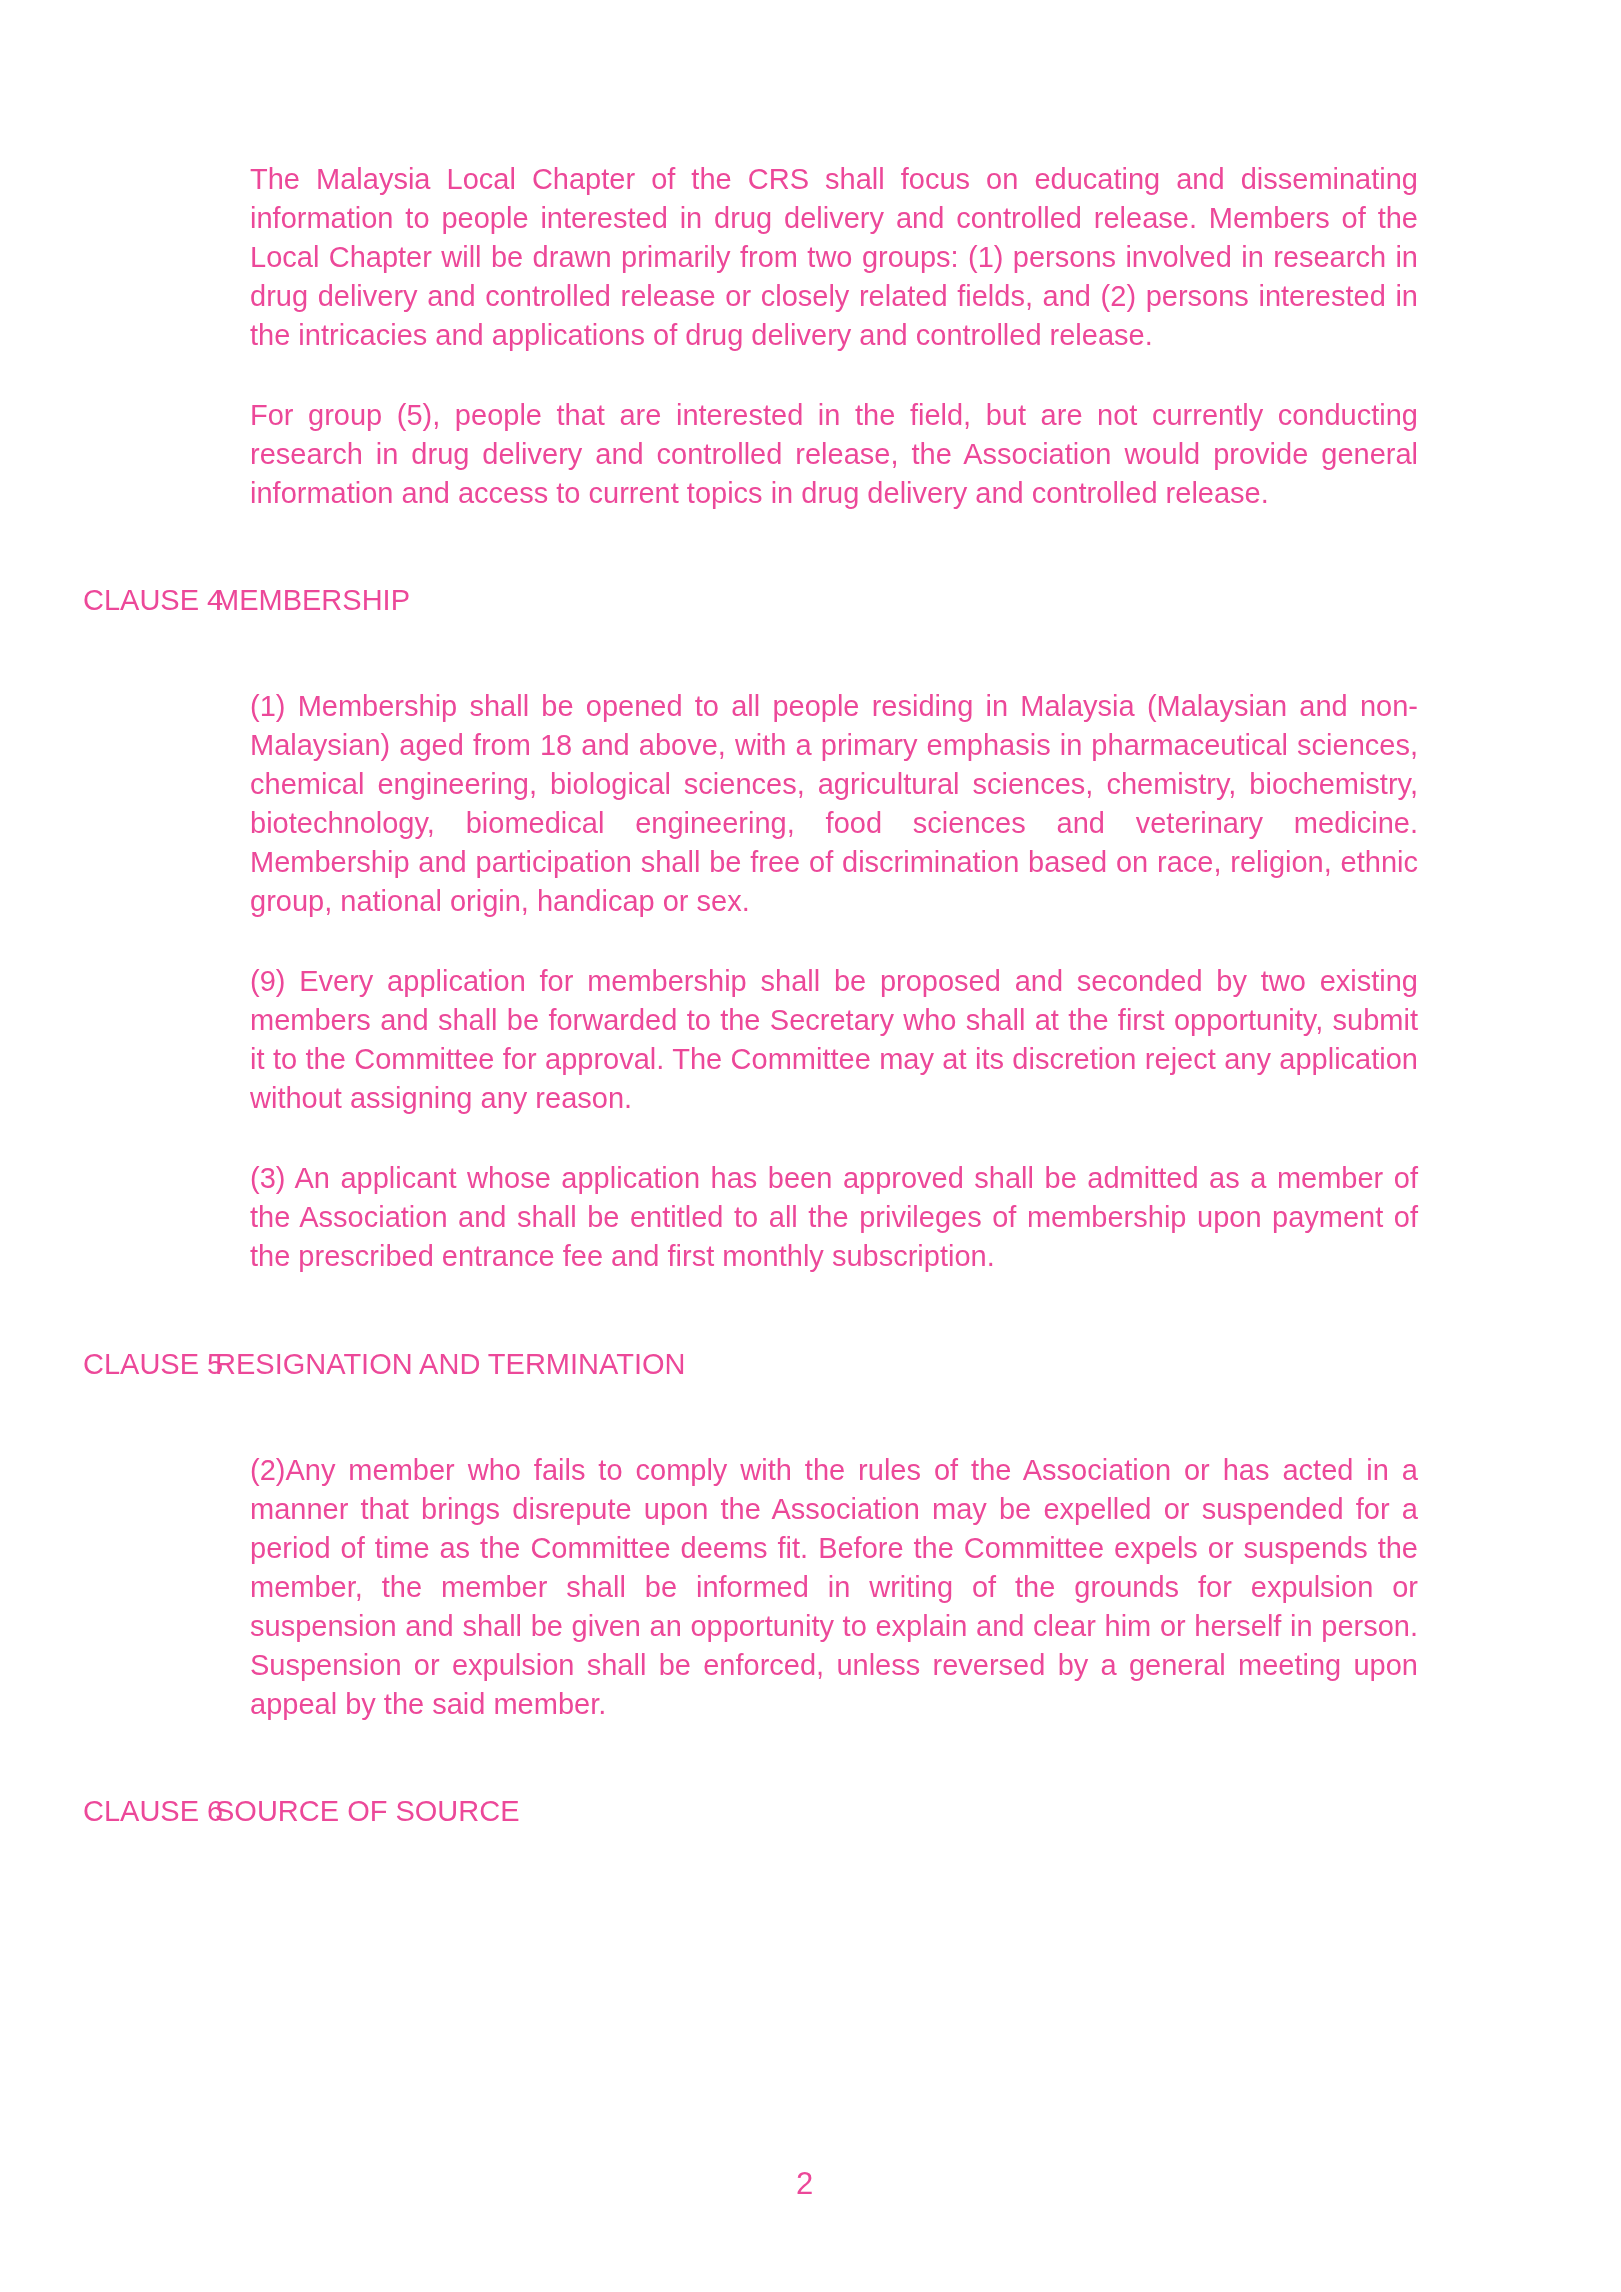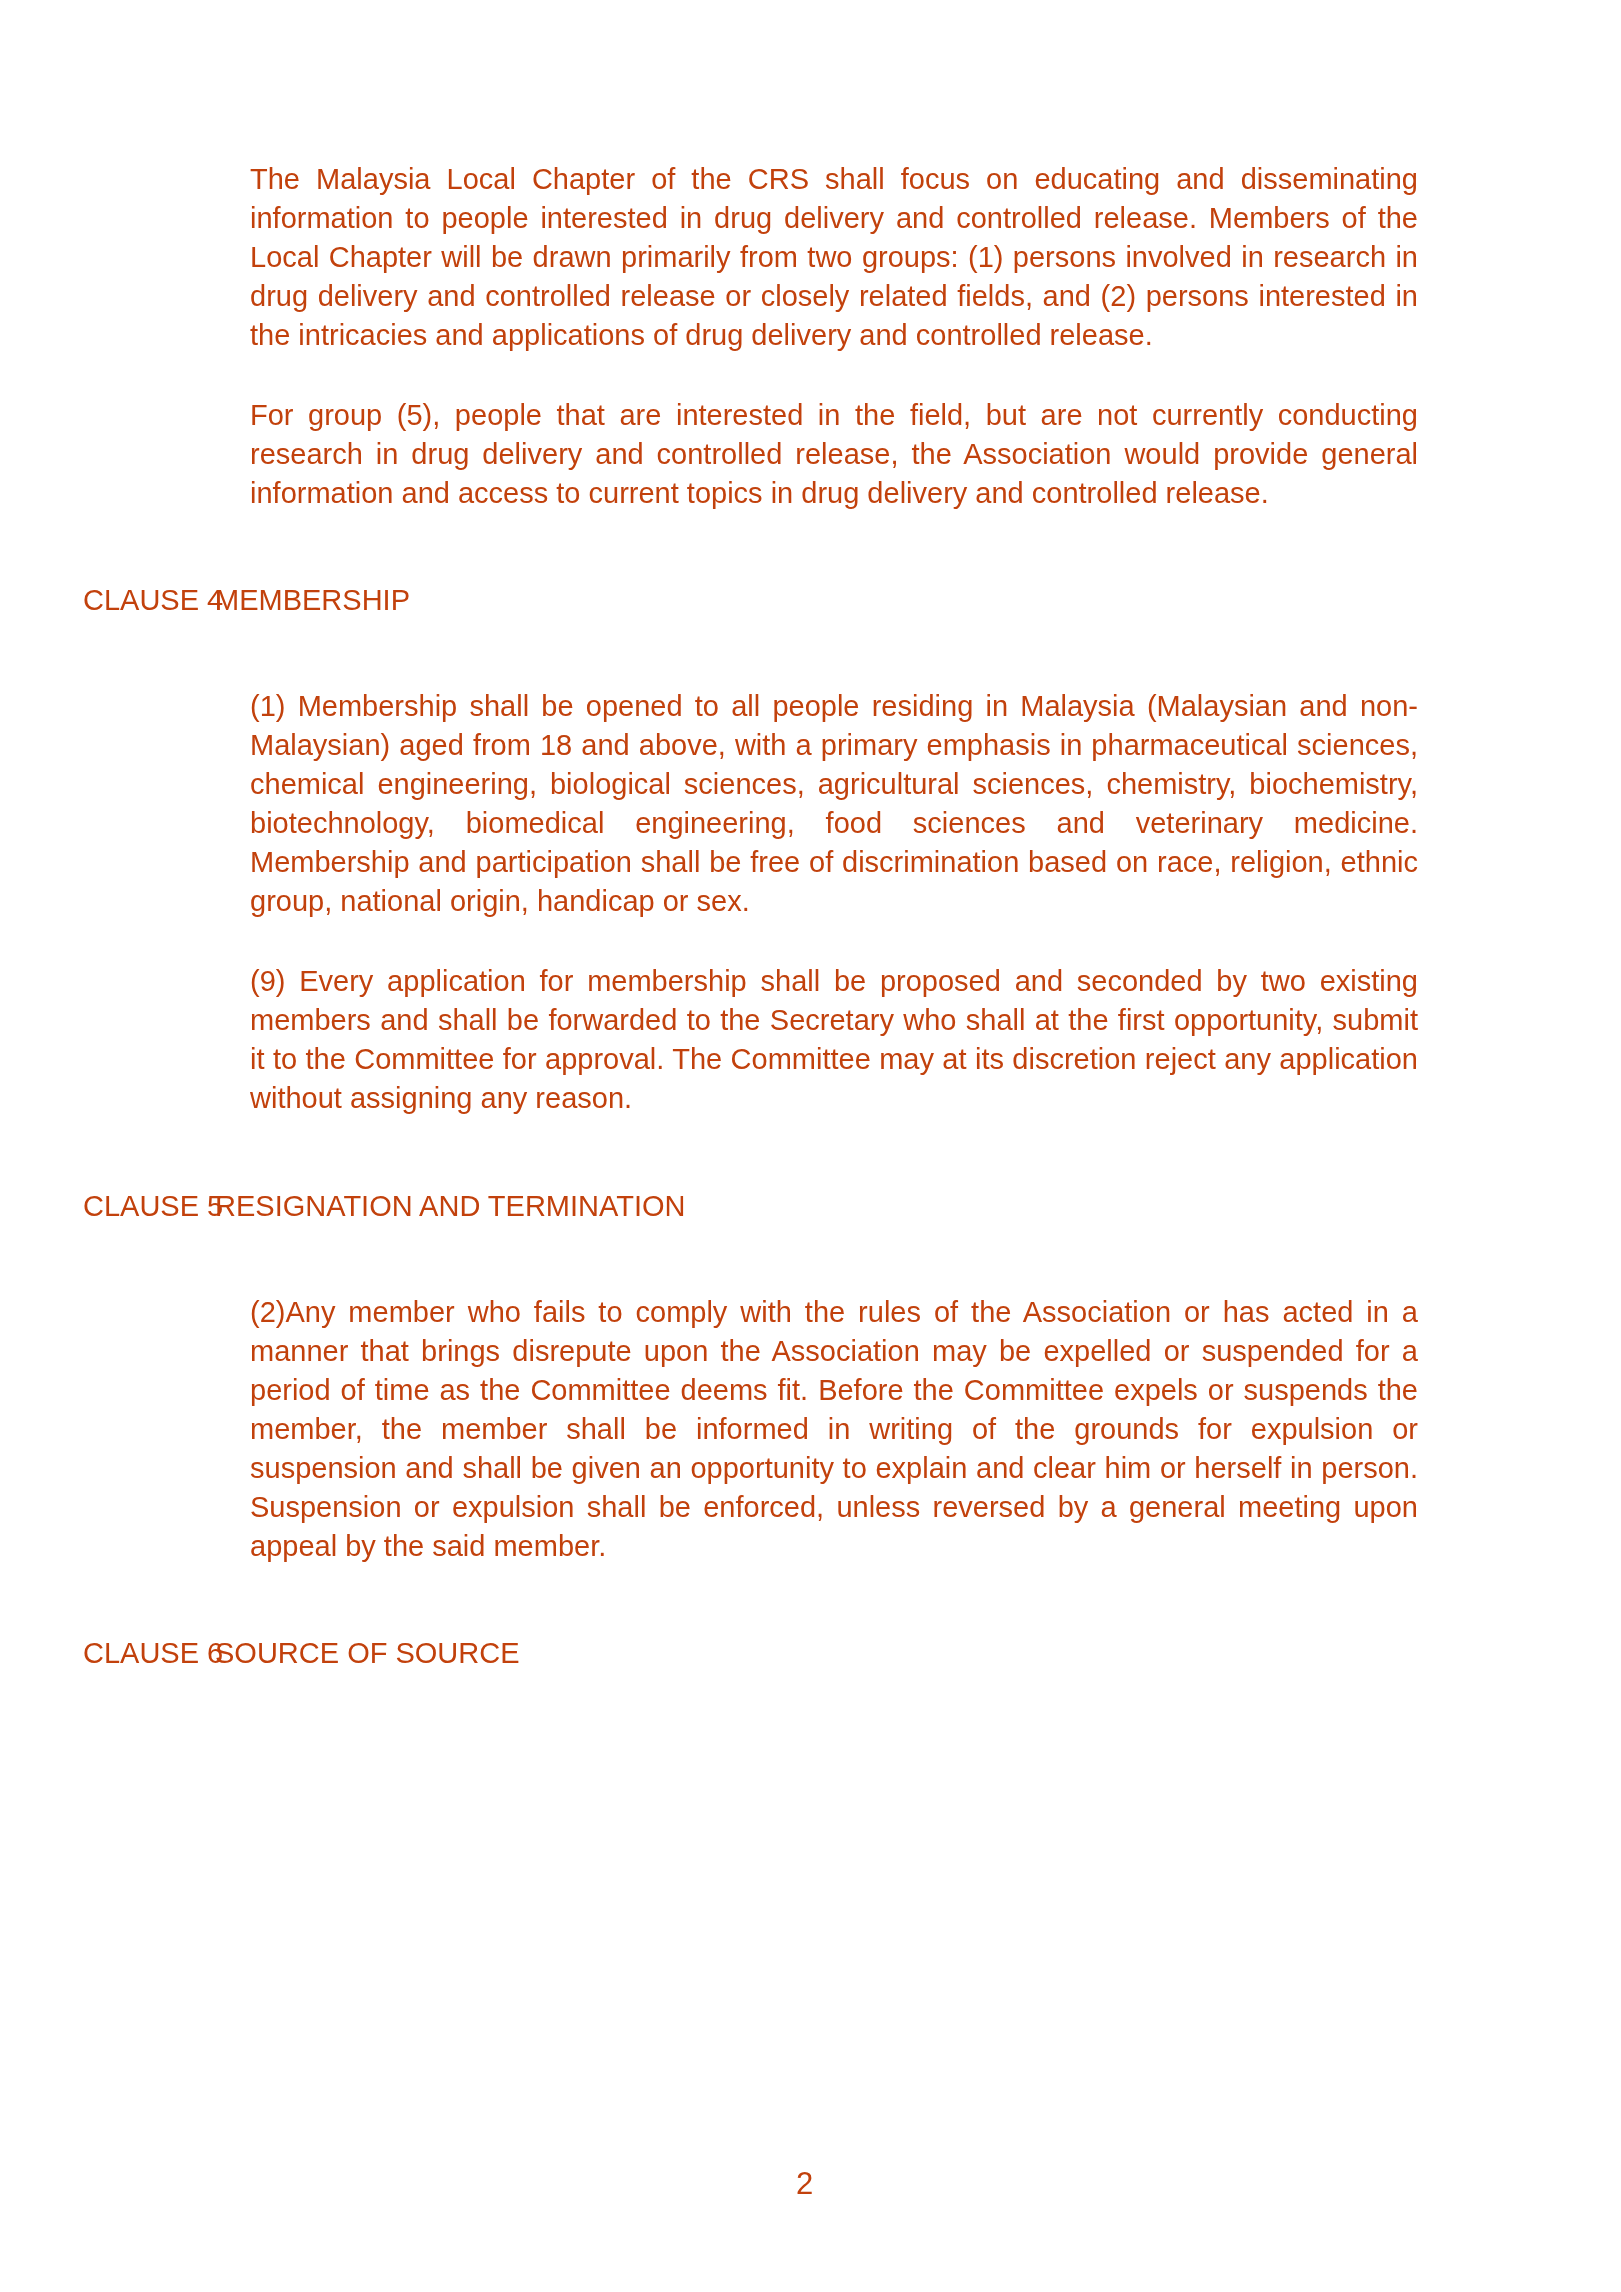--- a/index.html
+++ b/index.html
@@ -5,21 +5,21 @@
   html, body {
     margin: 0;
     padding: 0;
     background: #ffffff;
   }
   .page {
     position: relative;
     width: 1621px;
     height: 2293px;
     background: #ffffff;
-    color: #c2410c;
+    color: #ec4899;
     font-family: "Liberation Sans", sans-serif;
     font-size: 29px;
     line-height: 39px;
     overflow: hidden;
   }
   .content {
     display: flex;           
     flex-direction: column;
     align-items: flex-start;
     padding-top: 160px;
@@ -63,20 +63,21 @@
 
     <div class="clause">
       <span class="clause-label">CLAUSE 4</span>
       <span class="clause-title">MEMBERSHIP</span>
     </div>
 
     <p class="para">(1) Membership shall be opened to all people residing in Malaysia (Malaysian and non-Malaysian) aged from 18 and above, with a primary emphasis in pharmaceutical sciences, chemical engineering, biological sciences, agricultural sciences, chemistry, biochemistry, biotechnology, biomedical engineering, food sciences and veterinary medicine. Membership and participation shall be free of discrimination based on race, religion, ethnic group, national origin, handicap or sex.</p>
 
     <p class="para">(9) Every application for membership shall be proposed and seconded by two existing members and shall be forwarded to the Secretary who shall at the first opportunity, submit it to the Committee for approval. The Committee may at its discretion reject any application without assigning any reason.</p>
 
+    <p class="para">(3) An applicant whose application has been approved shall be admitted as a member of the Association and shall be entitled to all the privileges of membership upon payment of the prescribed entrance fee and first monthly subscription.</p>
 
     <div class="clause">
       <span class="clause-label">CLAUSE 5</span>
       <span class="clause-title">RESIGNATION AND TERMINATION</span>
     </div>
 
 
     <p class="para">(2)Any member who fails to comply with the rules of the Association or has acted in a manner that brings disrepute upon the Association may be expelled or suspended for a period of time as the Committee deems fit. Before the Committee expels or suspends the member, the member shall be informed in writing of the grounds for expulsion or suspension and shall be given an opportunity to explain and clear him or herself in person. Suspension or expulsion shall be enforced, unless reversed by a general meeting upon appeal by the said member.</p>
 
     <div class="clause">

